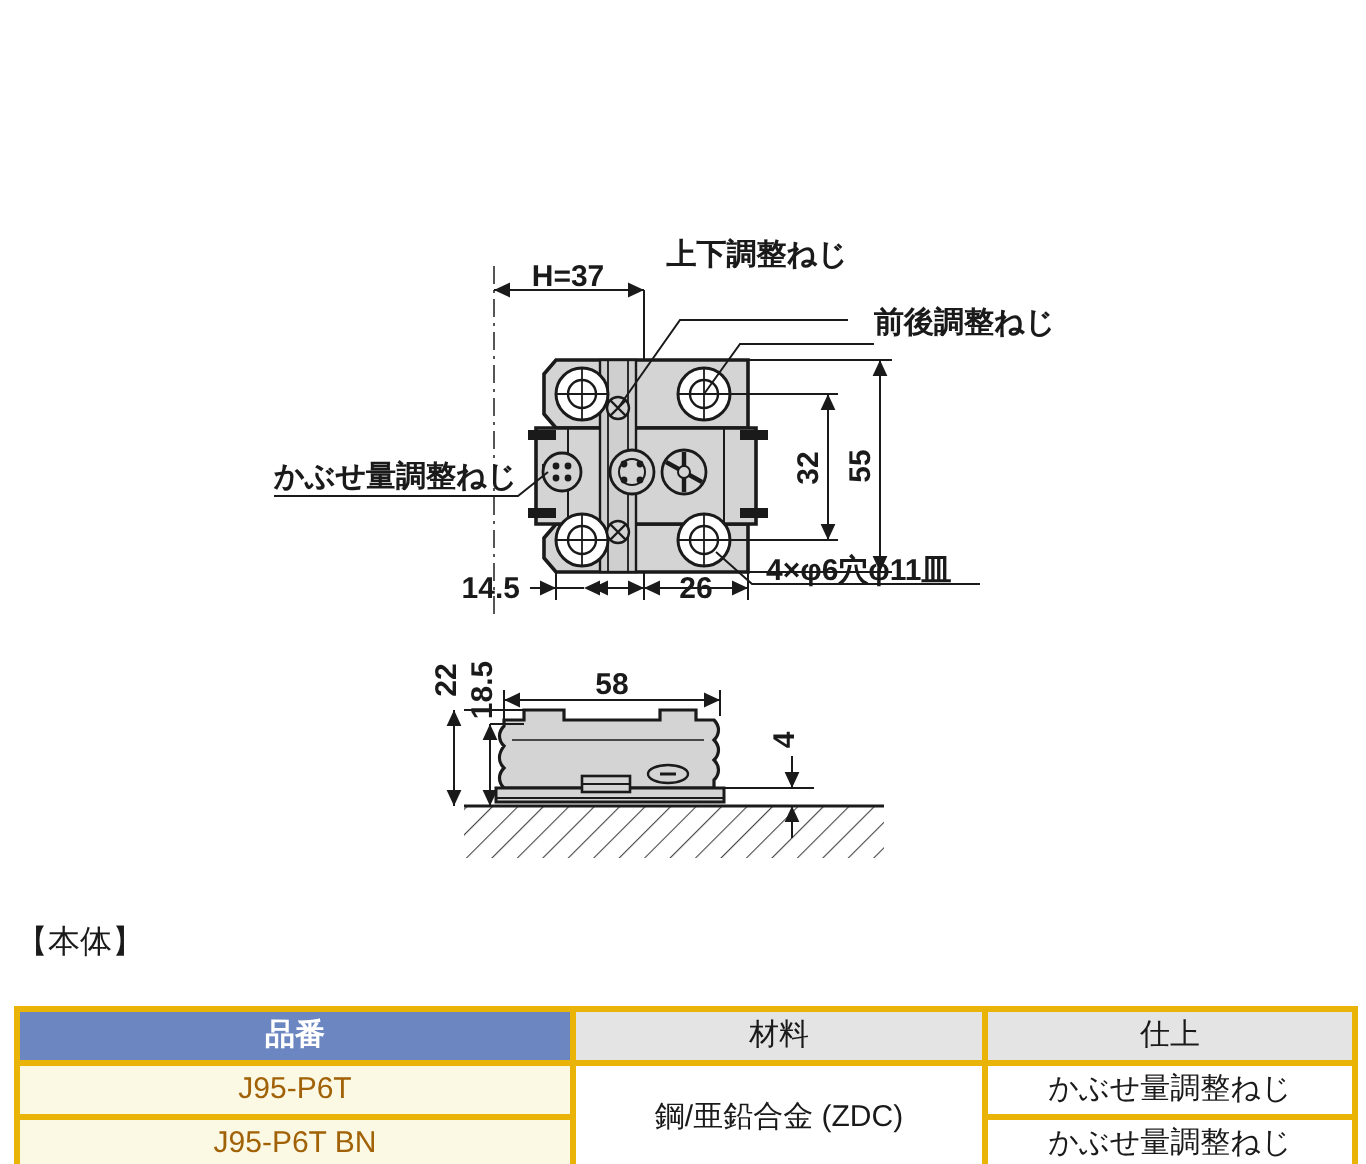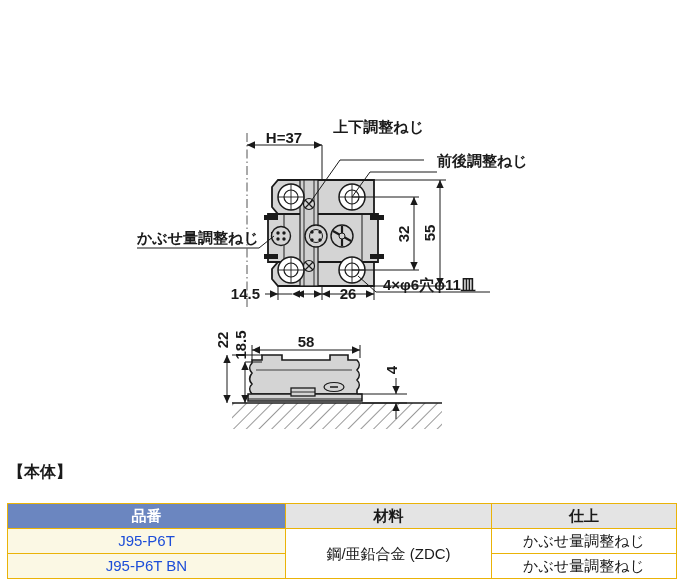--- a/index.html
+++ b/index.html
@@ -21,55 +21,55 @@
     width: 683px;
     height: 450px;
   }
   #drawing-area svg { display: block; }
 
   .section-title {
     position: absolute;
     left: 8px;
     top: 462px;
     font-size: 16px;
-    font-weight: bold;
+    font-weight: normal;
     letter-spacing: 0px;
     line-height: 20px;
   }
 
   #spec-table {
     position: absolute;
     left: 7px;
     top: 503px;
     width: 669px;
     border-collapse: collapse;
     table-layout: fixed;
     font-size: 15px;
   }
   #spec-table th, #spec-table td {
-    border: 1px solid #eab308;
+    border: 3px solid #eab308;
     text-align: center;
     padding: 0;
     height: 24px;
     line-height: 24px;
     white-space: nowrap;
   }
   #spec-table th.th-part {
     background: #6b86c0;
     color: #ffffff;
     font-weight: bold;
   }
   #spec-table th.th-plain {
     background: #e4e4e4;
     color: #1a1a1a;
-    font-weight: bold;
+    font-weight: normal;
   }
   #spec-table td.cell-part {
     background: #fbf8e4;
-    color: #1d4ed8;
+    color: #a16207;
   }
   #spec-table td.cell-plain {
     background: #ffffff;
     color: #1a1a1a;
   }
   .col-part { width: 278px; }
   .col-mat  { width: 206px; }
   .col-fin  { width: 185px; }
 </style>
 </head>

